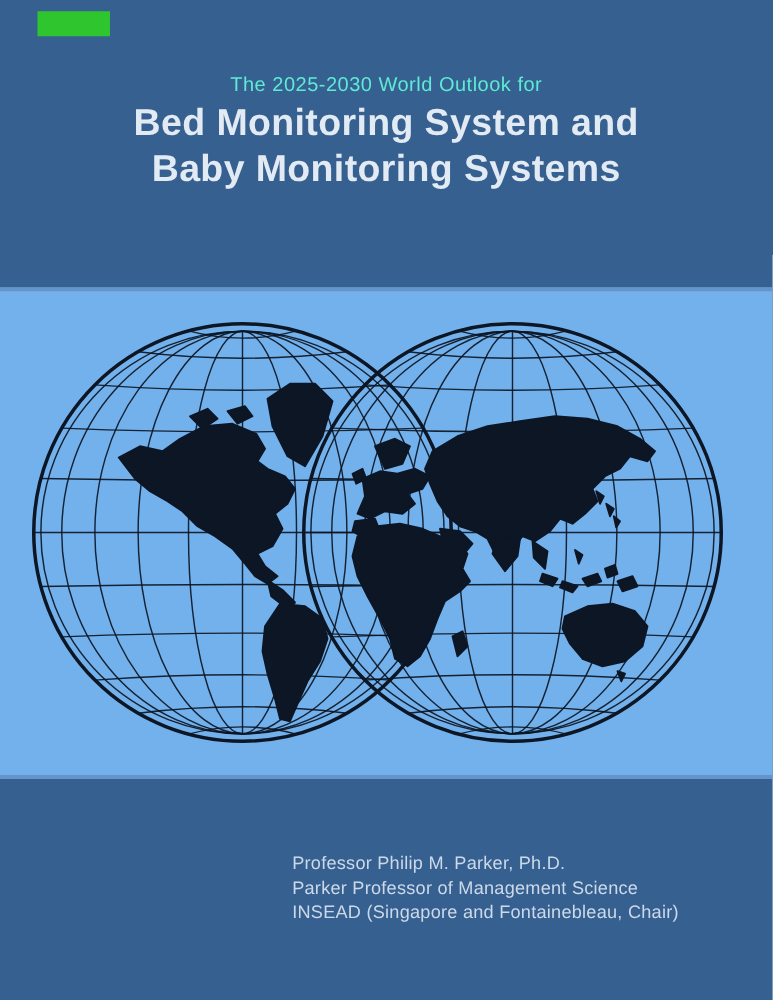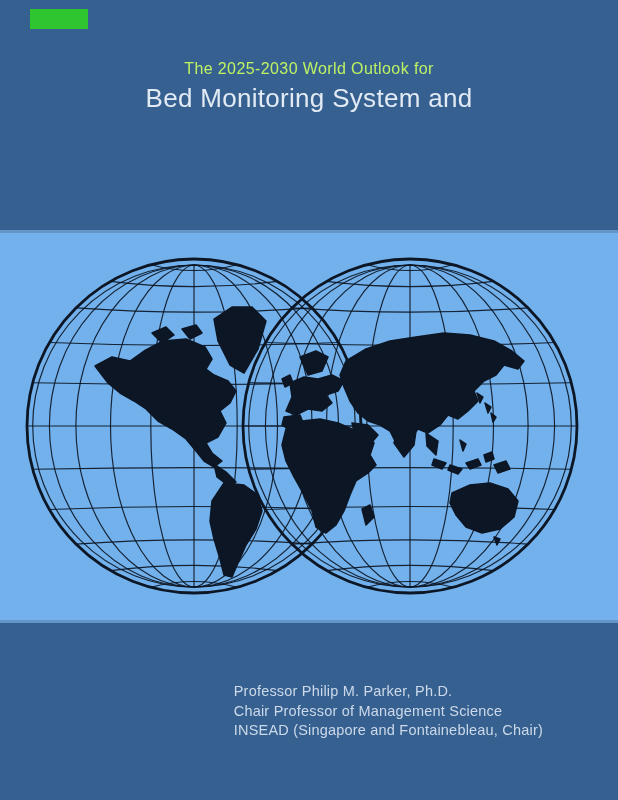--- a/index.html
+++ b/index.html
@@ -3,40 +3,41 @@
 <meta charset="utf-8">
 <style>
   html,body{margin:0;padding:0;}
   body{width:618px;height:800px;overflow:hidden;font-family:"Liberation Sans","DejaVu Sans",sans-serif;}
   .cover{position:relative;width:618px;height:800px;background:#36608f;}
 
   .logo-mark{position:absolute;left:30px;top:9px;width:58px;height:20px;}
 
   .title-block{position:absolute;left:0;top:58px;width:618px;text-align:center;color:#dce6f2;}
   .series-line{font-size:16px;line-height:22px;letter-spacing:0.4px;font-weight:400;color:#d3dfee;}
-  .title-line{font-size:26px;line-height:37px;font-weight:400;letter-spacing:0.3px;color:#e2eaf4;}
+  .title-line{font-size:30px;line-height:37px;font-weight:700;letter-spacing:0.3px;color:#e2eaf4;}
 
   .map-panel{position:absolute;left:0;top:233px;width:618px;height:387px;background:#73b1ec;
              border-top:3px solid #6495c9;border-bottom:3px solid #6495c9;box-sizing:content-box;
              margin-top:-3px;}
   .map-panel svg{display:block;}
 
   .author-block{position:absolute;right:75px;top:682px;color:#ccd9ea;
                 font-size:14.5px;line-height:19.5px;letter-spacing:0.2px;}
 </style>
 </head>
 <body>
 
 <div class="cover" style="background: rgb(54, 96, 143);">
 
   <div class="logo-mark" style="background: rgb(47, 197, 47);"></div>
 
   <div class="title-block">
-    <div class="series-line" style="color: #bef264;">The 2025-2030 World Outlook for</div>
+    <div class="series-line" style="color: #5eead4;">The 2025-2030 World Outlook for</div>
     <div class="title-line" style="color: rgb(226, 234, 244);">Bed Monitoring System and</div>
+    <div class="title-line" style="color: rgb(226, 234, 244);">Baby Monitoring Systems</div>
   </div>
 
   <div class="map-panel" style="background: rgb(115, 177, 236); border-top-color: rgb(100, 149, 201); border-bottom-color: rgb(100, 149, 201);">
     <svg width="618" height="387" viewBox="0 0 618 387" xmlns="http://www.w3.org/2000/svg">
         <defs>
           <clipPath id="discs">
             <circle cx="194" cy="193" r="166"></circle>
             <circle cx="410" cy="193" r="166"></circle>
           </clipPath>
         </defs>
@@ -104,17 +105,17 @@
           <path d="M484,222 L492,219 L494,226 L486,229 Z"></path>
           <path d="M494,232 L506,228 L510,236 L498,240 Z"></path>
           <path d="M452,260 L470,252 L490,250 L508,256 L518,268 L514,284 L500,296 L482,300 L466,294 L456,282 L450,270 Z"></path>
           <path d="M494,304 L500,306 L497,312 Z"></path>
         </g>
       </svg>
   </div>
 
   <div class="author-block" style="color: rgb(204, 217, 234);">
     <div>Professor Philip M. Parker, Ph.D.</div>
-    <div>Chair Professor of Management Science</div>
+    <div>Parker Professor of Management Science</div>
     <div>INSEAD (Singapore and Fontainebleau, Chair)</div>
   </div>
 
 </div>
 
 </body></html>

